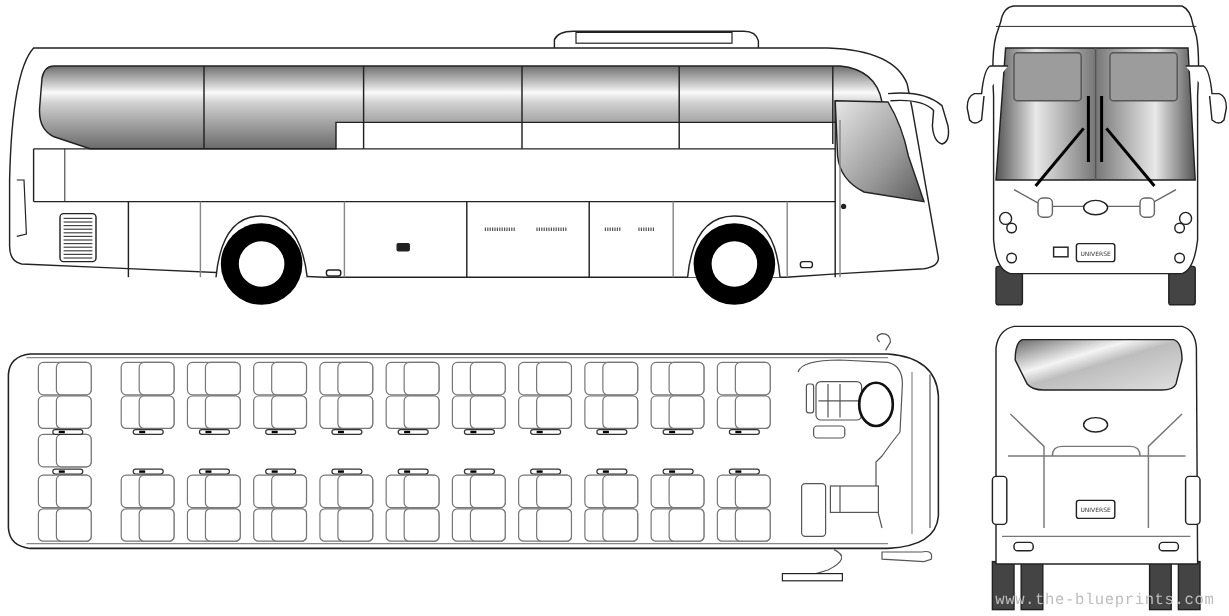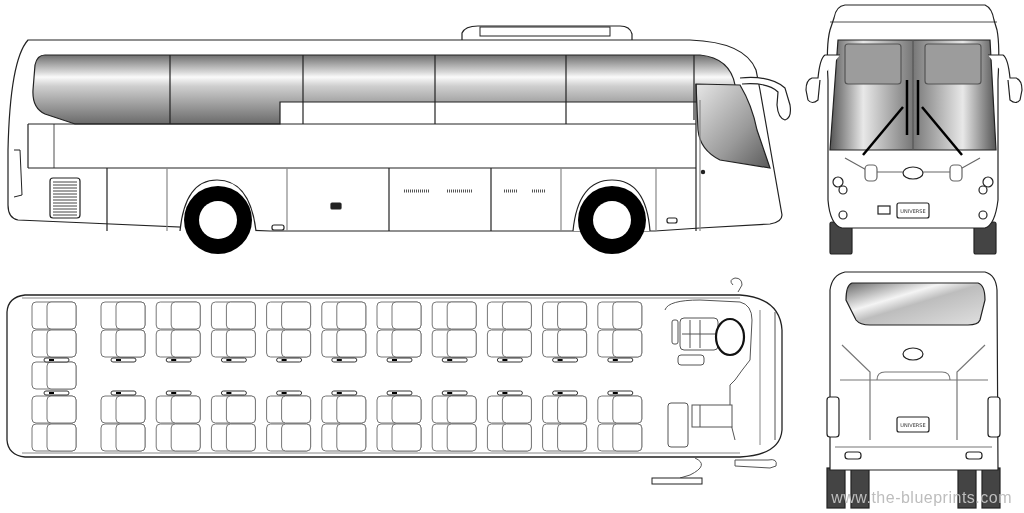--- a/index.html
+++ b/index.html
@@ -1,18 +1,18 @@
 <!DOCTYPE html>
 <html><head>
 <meta charset="utf-8">
 <style>
   html, body { margin:0; padding:0; background:#ffffff; }
   body { width:1024px; height:513px; position:relative; overflow:hidden; font-family:"Liberation Sans", sans-serif; }
   svg { position:absolute; left:0; top:0; }
-  .watermark { position:absolute; right:12px; bottom:6px; font-size:16px; color:#bdbdbd; letter-spacing:0.5px; font-family:Liberation Sans, sans-serif;margin-left:29px; }
+  .watermark { position:absolute; right:12px; bottom:6px; font-size:13px; color:#bdbdbd; letter-spacing:0.5px; font-family:Liberation Mono, monospace;margin-left:29px; }
   .plate-text { font-family:"DejaVu Sans", sans-serif; }
 </style>
 </head>
 <body>
 
 <svg width="1024" height="513" viewBox="0 0 1024 513">
   <defs>
     <linearGradient id="winGrad" x1="0" y1="0" x2="0" y2="1">
       <stop offset="0" stop-color="#6e6e6e"></stop>
       <stop offset="0.25" stop-color="#d8d8d8"></stop>

